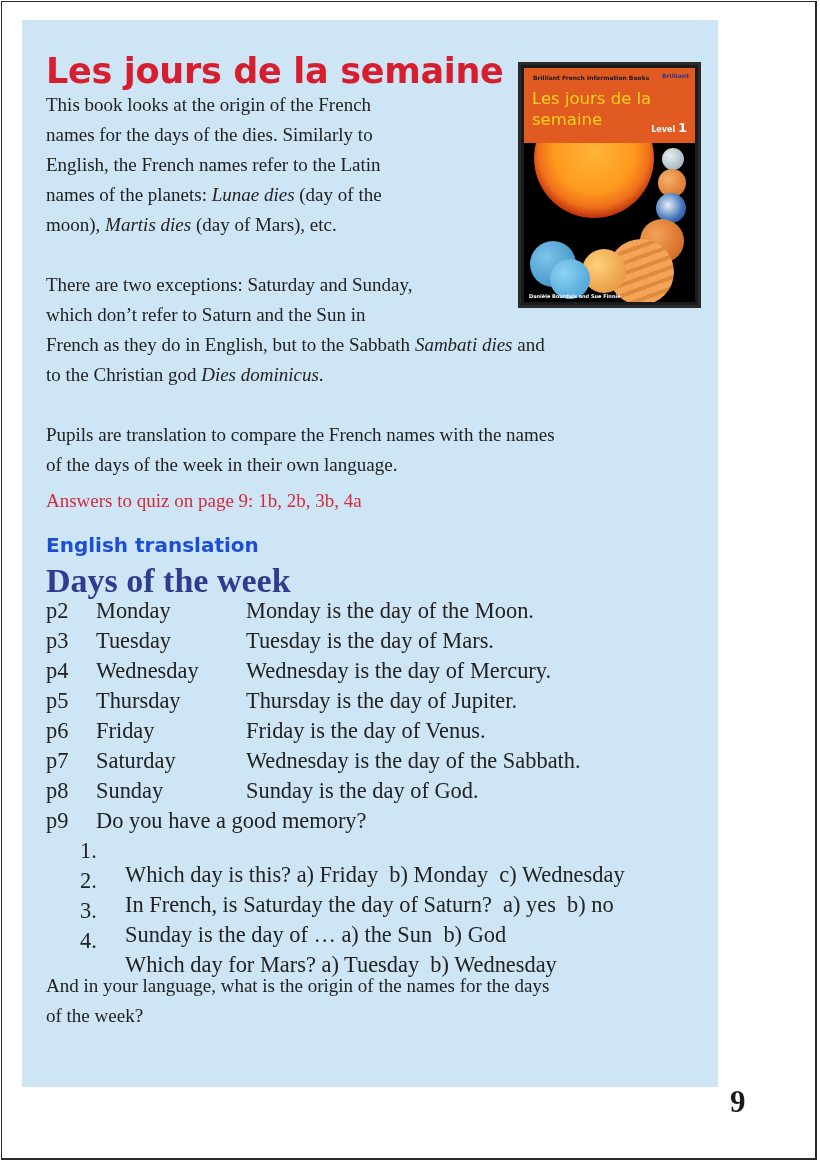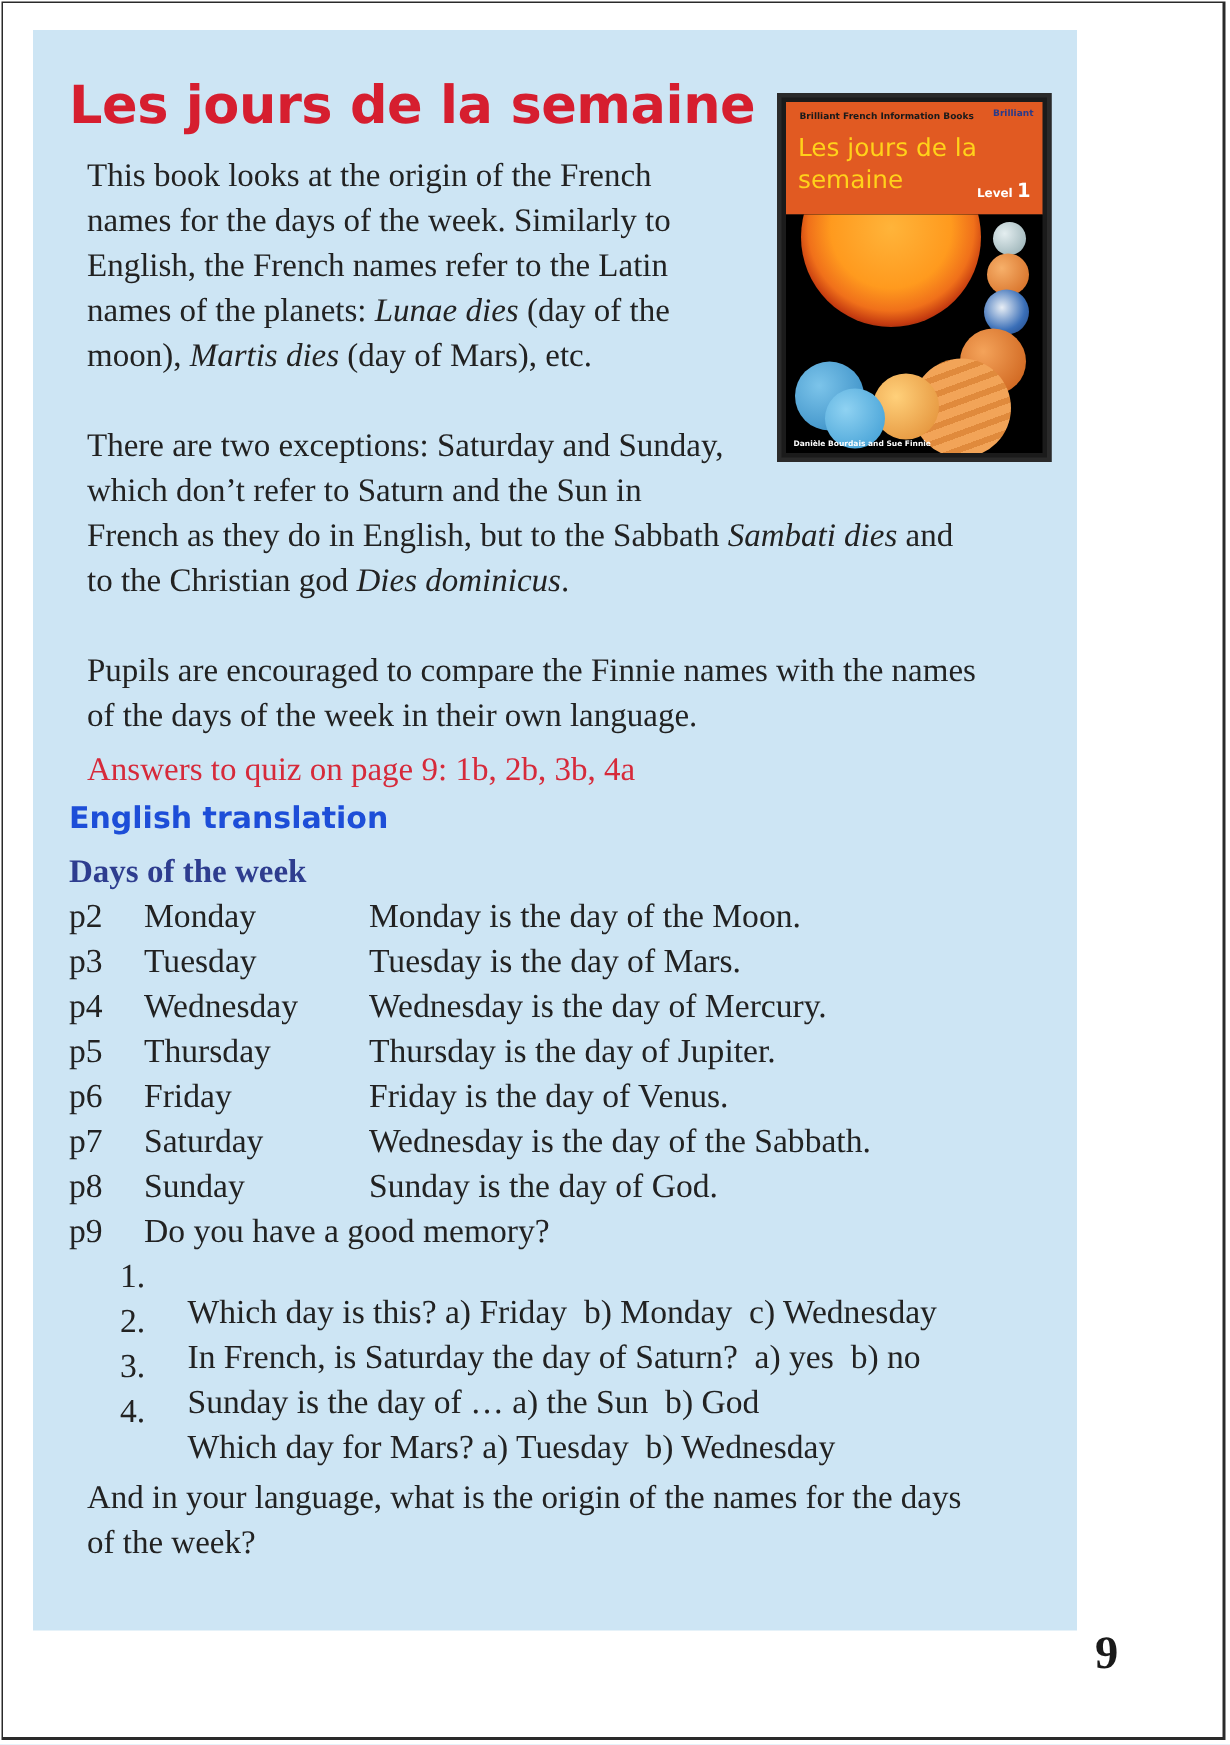--- a/index.html
+++ b/index.html
@@ -18,34 +18,34 @@
     position:absolute; left:22px; top:20px; width:696px; height:1067px;
     background:#cde5f4;
   }
   .title {
     position:absolute; left:46px; top:50px; margin:0;
     font-family:"DejaVu Sans", "Liberation Sans", sans-serif;
     font-weight:bold; font-size:35px; letter-spacing:-0.3px;
     color:#d61e2f; line-height:42px; white-space:nowrap;
   }
   .txt {
-    position:absolute; left:46px; margin:12px;
-    font-size:22px; line-height:30px; white-space:nowrap;
+    position:absolute; left:46px; margin:0;
+    font-size:19px; line-height:30px; white-space:nowrap;
     color:#222;
   }
   .txt i { font-style:italic; }
   .red { color:#d62a3a; }
   .h-en {
     position:absolute; left:46px; top:531px; margin:0;
     font-family:"DejaVu Sans", "Liberation Sans", sans-serif;
     font-weight:bold; font-size:20px; color:#1d4ed8; line-height:28px;
   }
   .h-days {
     position:absolute; left:46px; top:565px; margin:0;
-    font-weight:bold; font-size:22px; color:#2e3d8f; line-height:32px;
+    font-weight:bold; font-size:34px; color:#2e3d8f; line-height:32px;
   }
   .row { position:absolute; left:46px; font-size:22.4px; line-height:30px; white-space:nowrap; color:#222; }
   .row .pg { position:absolute; left:0; }
   .row .day { position:absolute; left:50px;text-align:right; }
   .row .sent { position:absolute; left:200px; }
   .quiz { position:absolute; left:80px; font-size:22.4px; line-height:30px; white-space:nowrap; color:#222; }
   .quiz .num { position:absolute; left:0; }
   .quiz .q { position:absolute; left:45px;margin-top:24px; }
 
   
@@ -93,31 +93,31 @@
 </style>
 </head>
 <body>
 
 <div class="page-frame"></div>
 <div class="panel"></div>
 
 <h1 class="title">Les jours de la semaine</h1>
 
 <p class="txt" style="top:90px">This book looks at the origin of the French</p>
-<p class="txt" style="top:120px">names for the days of the week. Similarly to</p>
+<p class="txt" style="top:120px">names for the days of the dies. Similarly to</p>
 <p class="txt" style="top:150px">English, the French names refer to the Latin</p>
 <p class="txt" style="top:180px"><span>names of the planets: </span><i>Lunae dies</i><span> (day of the</span></p>
 <p class="txt" style="top:210px"><span>moon), </span><i>Martis dies</i><span> (day of Mars), etc.</span></p>
 
 <p class="txt" style="top:270px">There are two exceptions: Saturday and Sunday,</p>
 <p class="txt" style="top:300px">which don’t refer to Saturn and the Sun in</p>
 <p class="txt" style="top:330px"><span>French as they do in English, but to the Sabbath </span><i>Sambati dies</i><span> and</span></p>
 <p class="txt" style="top:360px"><span>to the Christian god </span><i>Dies dominicus</i><span>.</span></p>
 
-<p class="txt" style="top:420px">Pupils are encouraged to compare the Finnie names with the names</p>
+<p class="txt" style="top:420px">Pupils are translation to compare the French names with the names</p>
 <p class="txt" style="top:450px">of the days of the week in their own language.</p>
 
 <p class="txt red" style="top:486px">Answers to quiz on page 9: 1b, 2b, 3b, 4a</p>
 
 <h2 class="h-en">English translation</h2>
 <h3 class="h-days">Days of the week</h3>
 
 <div class="row" style="top:596px">
   <span class="pg">p2</span>
   <span class="day">Monday</span>

